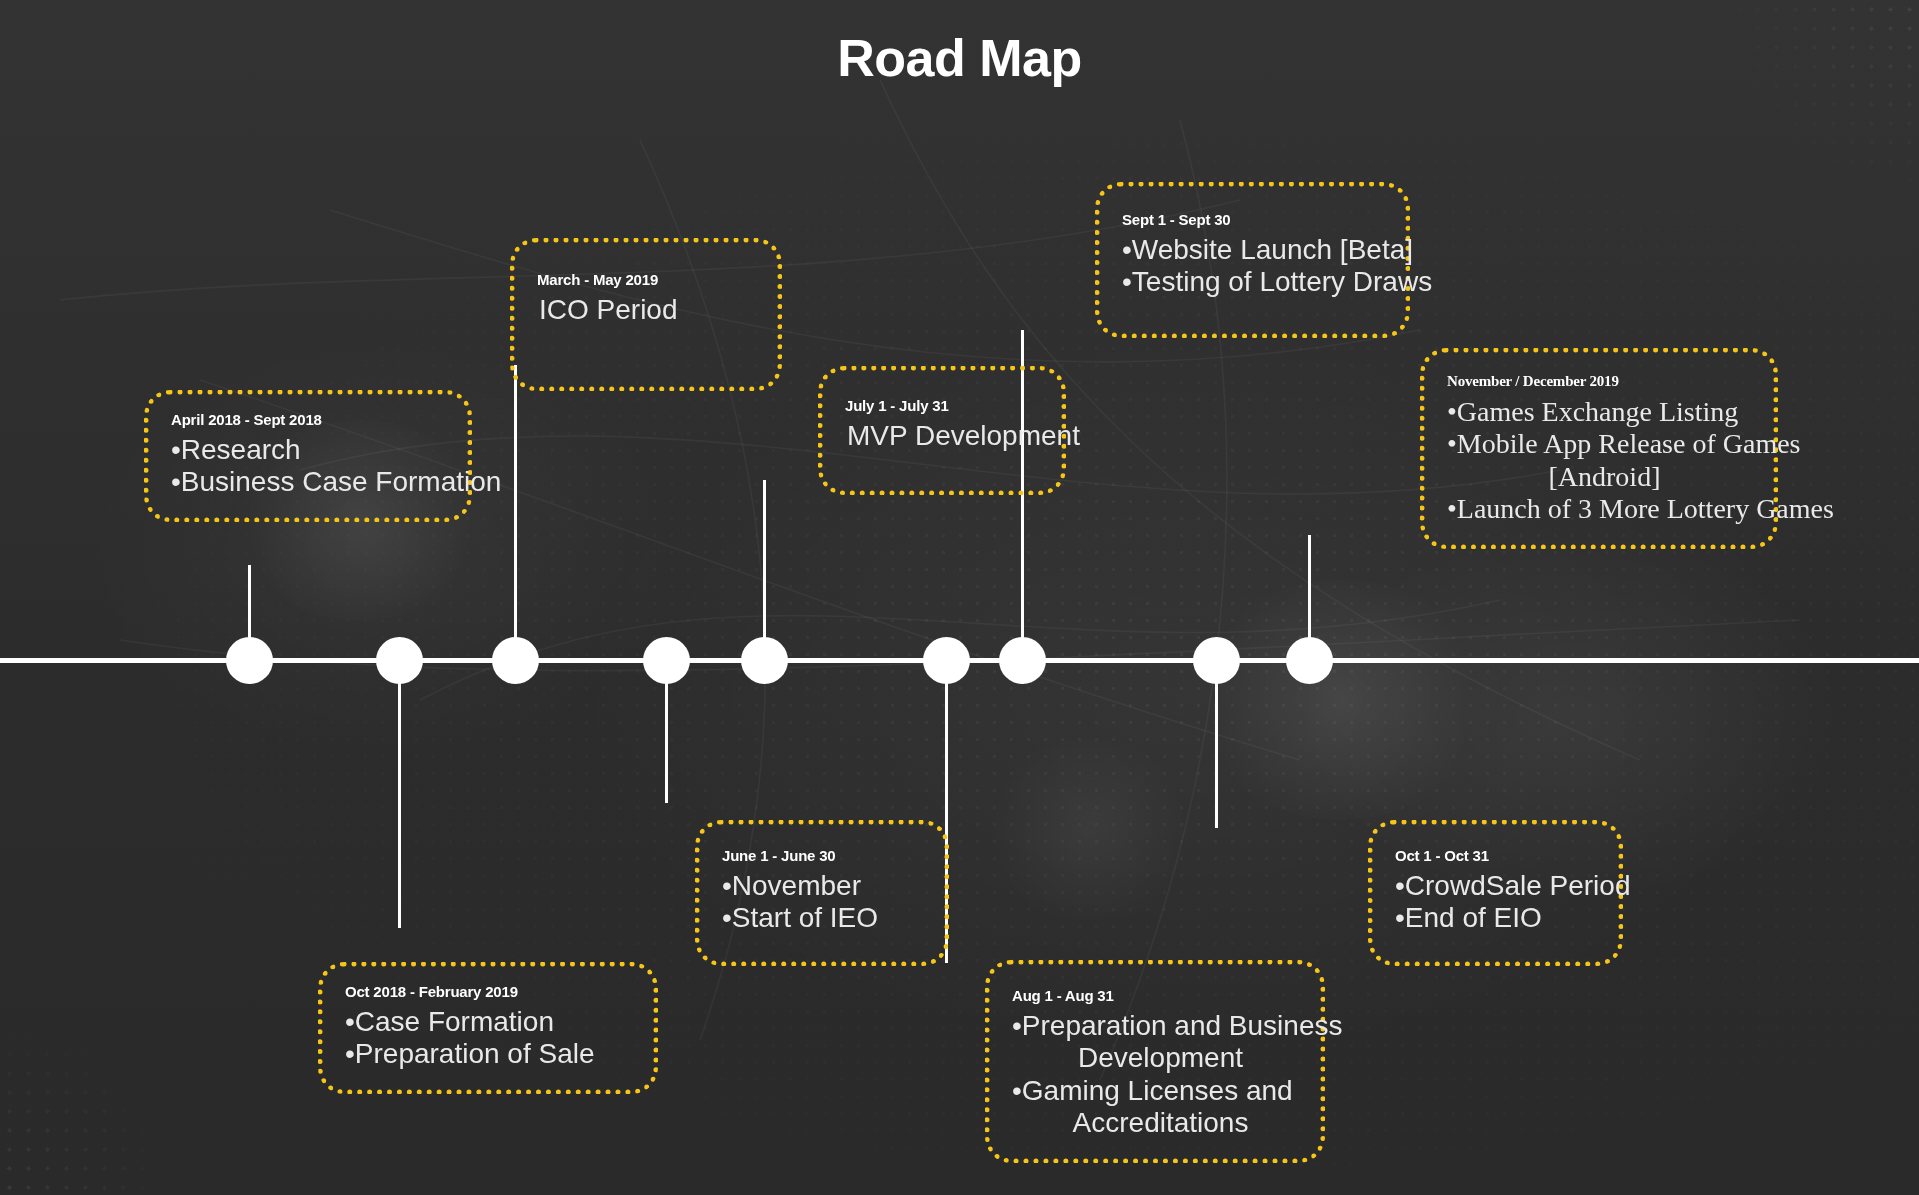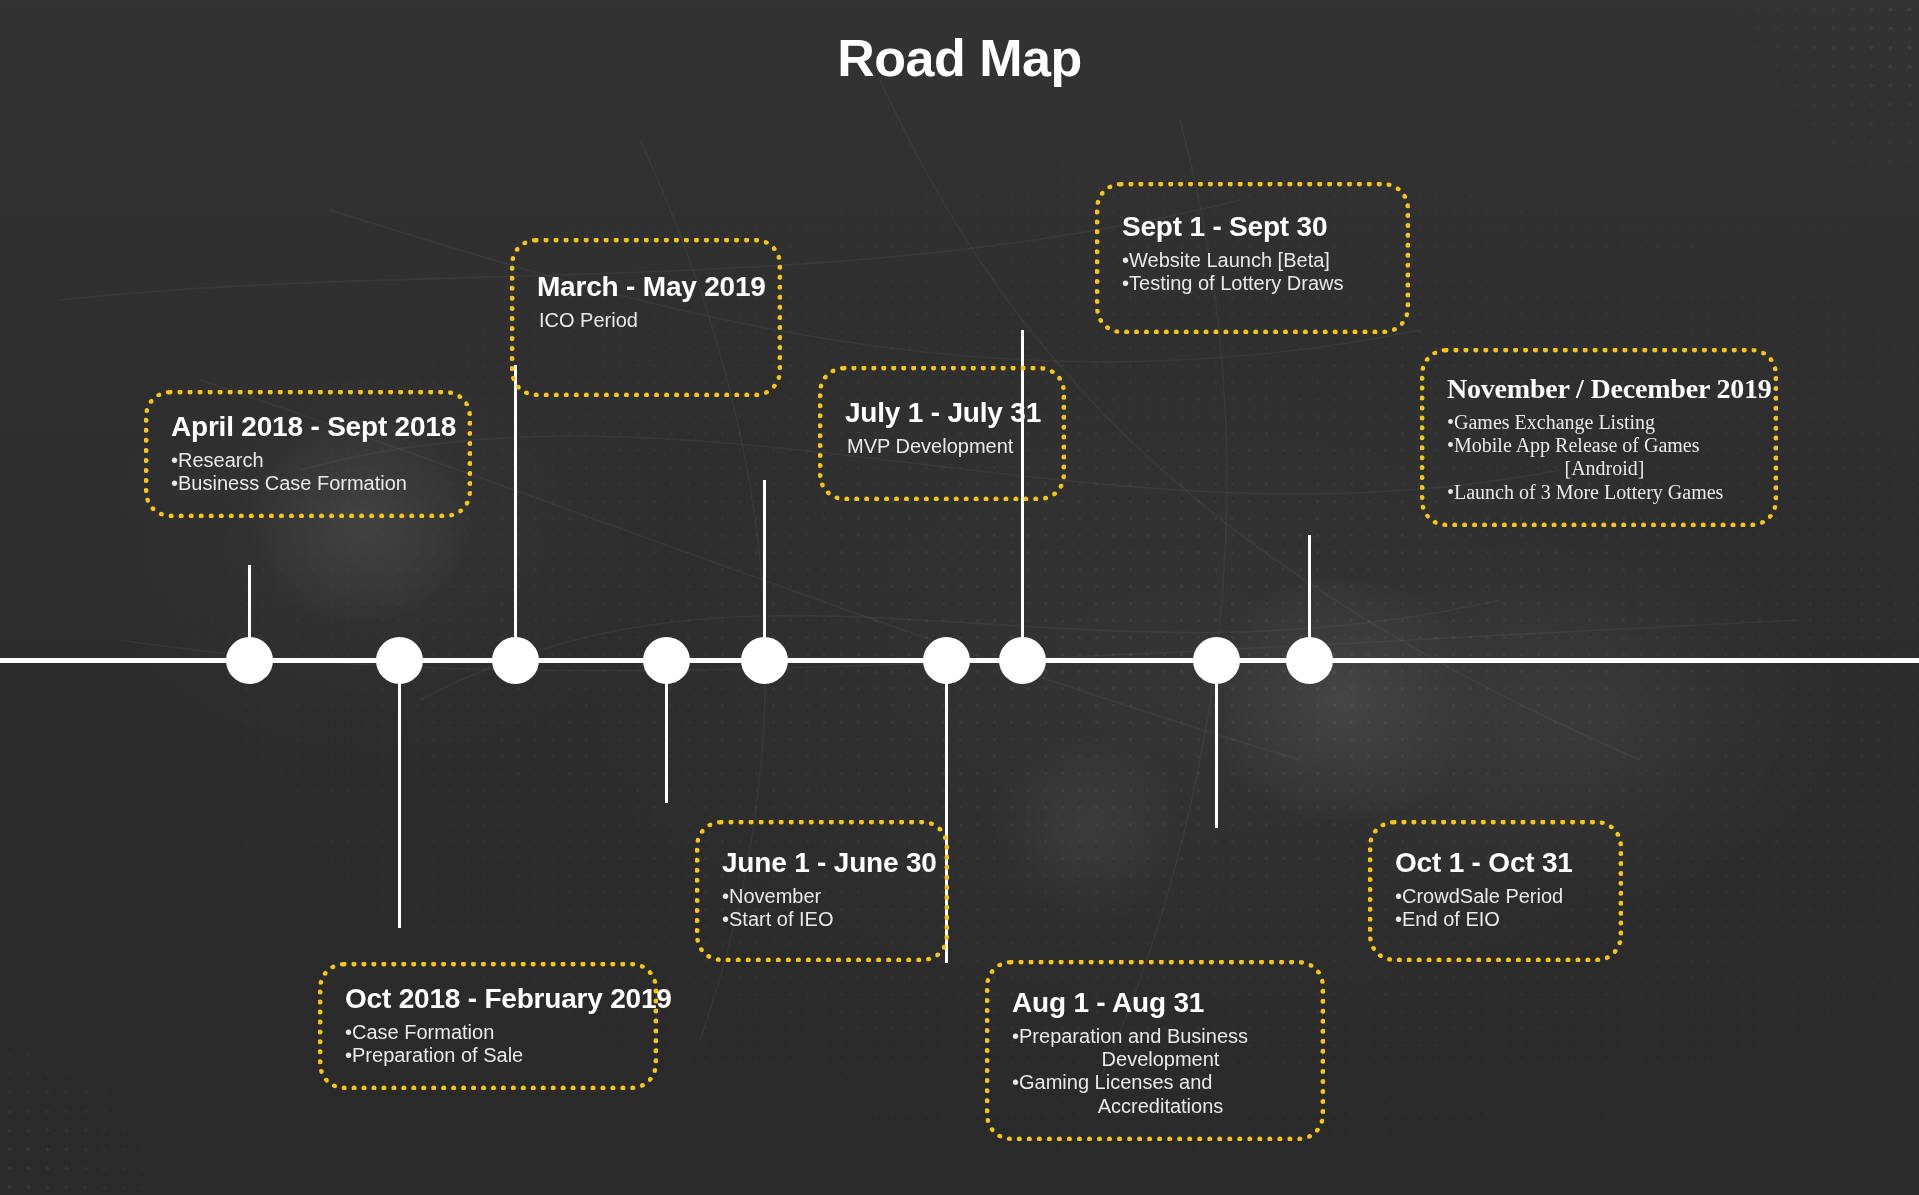--- a/index.html
+++ b/index.html
@@ -68,25 +68,25 @@
 
   
   .box{
     position:absolute;
     border:5px dotted #F5C518;
     border-radius:26px;
     padding:16px 22px 18px 22px;
     color:#ffffff;
   }
   .box .b-title{
-    font-size:28px; font-weight:bold; color:#ffffff;
+    font-size:15px; font-weight:bold; color:#ffffff;
     letter-spacing:-0.2px; margin-bottom:6px; white-space:nowrap;
   }
   .box .b-line{
-    font-size:20px; color:#e9e9e9; line-height:1.16;
+    font-size:28px; color:#e9e9e9; line-height:1.16;
     font-weight:400; white-space:nowrap;
   }
   .box .b-line.indent{ padding-left:11px;text-align:center; }
   .box .b-line.plain{ padding-left:2px; }
 </style>
 </head>
 <body>
 
 <div id="bg">
   <div class="bg-base"></div>

